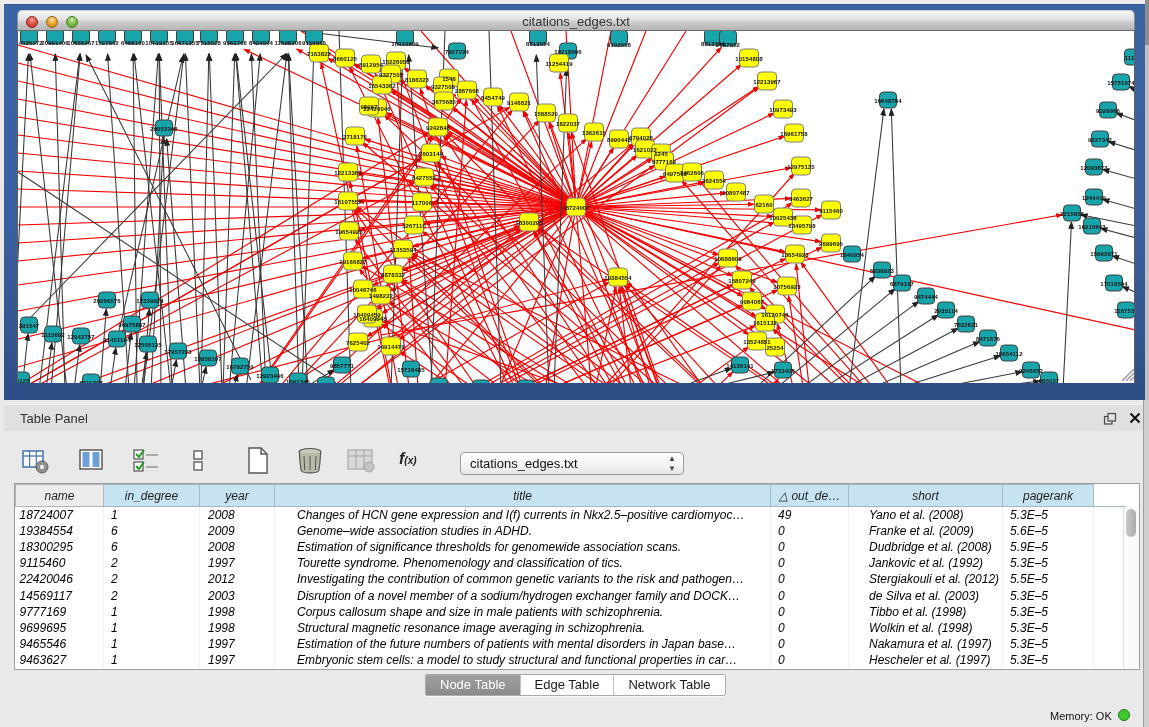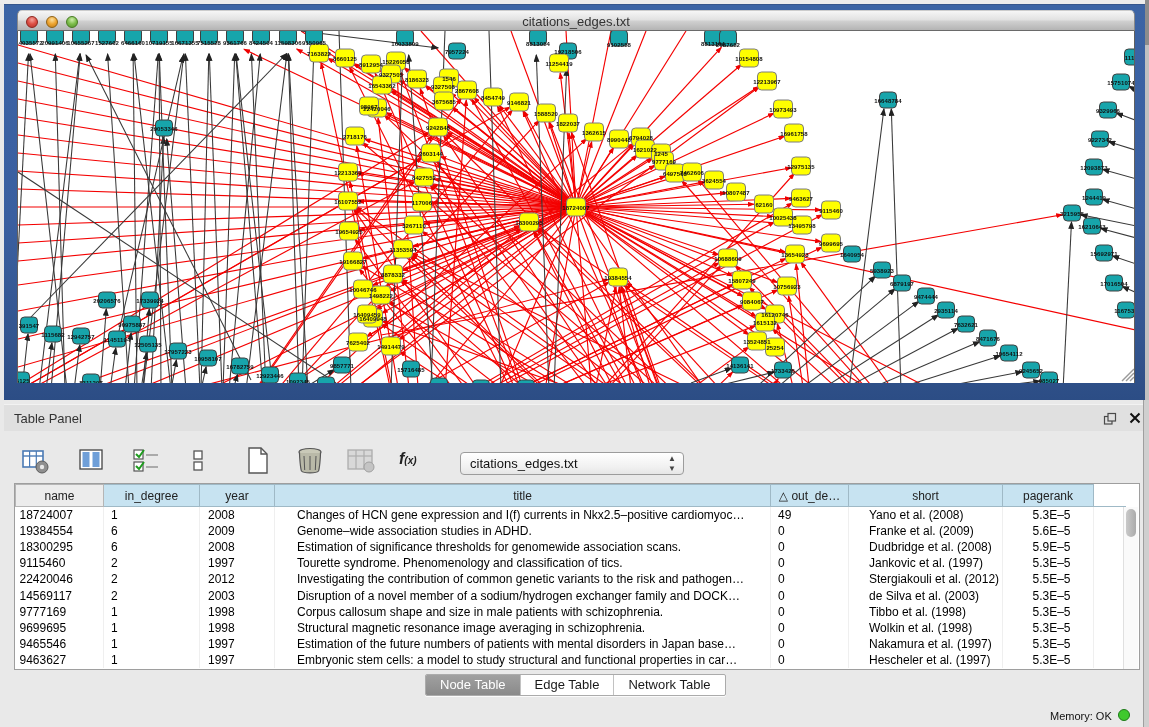--- a/index.html
+++ b/index.html
@@ -23,47 +23,47 @@
   background:#ffffff; overflow:hidden; border-left:1px solid #5f5f5f; border-right:1px solid #5f5f5f; }
 #stripTop { position:absolute; left:1145px; top:0; width:4px; height:45px; background:#8c8c8c; }
 #topgray { position:absolute; left:0; top:0; width:1145px; height:4px; background:#ececec; }
 #stripMid { position:absolute; left:1145px; top:45px; width:4px; height:355px; background:#c0c0c0; }
 #stripBot { position:absolute; left:1143px; top:400px; width:6px; height:327px;
   background:#cfcfcf; border-left:1px solid #9f9f9f; }
 
 #tpanel { position:absolute; left:0; top:400px; width:1143px; height:327px; background:#e9e9e9; }
 #tphead { position:absolute; left:4px; top:4px; width:1139px; height:27px;
   background:#e0e0e0; border-top:1px solid #f2f2f2; }
-#tphead .t { position:absolute; left:10px; top:0; line-height:27px; font-size:13px; color:#333; }
+#tphead .t { position:absolute; left:16px; top:0; line-height:27px; font-size:13px; color:#333; }
 #floatIcon { position:absolute; left:1099px; top:7px; }
 
 
 #toolbar { position:absolute; left:4px; top:43px; width:1139px; height:42px; }
 .ticon { position:absolute; top:3px; }
 #dropdown { position:absolute; left:456px; top:9px; width:224px; height:23px;
   background:linear-gradient(180deg,#ffffff,#f0f0f0 70%,#e6e6e6);
   border:1px solid #9c9c9c; border-radius:4px; font-size:13px; color:#111;
   line-height:21px; padding-left:9px; }
 #dropdown .stepper { position:absolute; right:7px; top:1px; font-size:8px; color:#444; line-height:10px; }
 
 #tablewrap { position:absolute; left:14px; top:83px; width:1126px; height:187px;
   background:#ffffff; border:1px solid #9e9e9e; }
-table { border-collapse:collapse; table-layout:fixed; width:1110px; font-size:12px; color:#000; }
+table { border-collapse:collapse; table-layout:fixed; width:1110px; font-size:12px; color:#000;font-style:italic; }
 col.c1 { width:88px; } col.c2 { width:96px; } col.c3 { width:75px; }
 col.c4 { width:496px; } col.c5 { width:78px; } col.c6 { width:154px; }
 col.c7 { width:91px; } col.c8 { width:32px; }
 thead td { height:22px; background:#c7e3f1; border:1px solid #9fb9c6; text-align:center;
   font-size:12px; color:#222; overflow:hidden; white-space:nowrap; }
 thead td.c1 { background:#ececec; border-color:#b5b5b5; }
 thead td.c8 { background:#ffffff; border-color:#ffffff; border-bottom:1px solid #9fb9c6; }
 tbody td { height:16.2px; padding:0 0 0 4px; white-space:nowrap; overflow:hidden;
   border-right:1px solid #efefef; }
 tbody td.c2 { padding-left:7px; } tbody td.c3 { padding-left:8px; }
 tbody td.c4 { padding-left:22px; } tbody td.c5 { padding-left:7px; }
-tbody td.c6 { padding-left:20px; } tbody td.c7 { padding-left:7px;text-align:center; }
+tbody td.c6 { padding-left:20px; } tbody td.c7 { padding-left:7px; }
 #vscroll { position:absolute; right:1px; top:23px; width:15px; height:162px;
   background:#fafafa; border-left:1px solid #e0e0e0; }
 #vthumb { position:absolute; left:2px; top:2px; width:10px; height:28px;
   background:linear-gradient(90deg,#c9c9c9,#ababab); border-radius:5px; }
 
 #tabbar { position:absolute; left:425px; top:274px; height:22px; display:flex;
   border:1px solid #ababab; border-radius:2px; overflow:hidden; background:#ffffff;
   box-shadow:0 1px 0 rgba(255,255,255,0.8); }
 .seg { font-size:13px; line-height:20px; padding:0 14px; color:#1a1a1a; }
 .seg.sel { background:linear-gradient(180deg,#a0a0a0,#8a8a8a); color:#ffffff; }
@@ -765,21 +765,21 @@
               <td class="c6">Dudbridge et al. (2008)</td>
               <td class="c7">5.9E–5</td>
               <td class="c8"></td>
             </tr>
 <tr>
               <td class="c1">9115460</td>
               <td class="c2">2</td>
               <td class="c3">1997</td>
               <td class="c4">Tourette syndrome. Phenomenology and classification of tics.</td>
               <td class="c5">0</td>
-              <td class="c6">Jankovic et al. (1997)</td>
+              <td class="c6">Jankovic et al. (1992)</td>
               <td class="c7">5.3E–5</td>
               <td class="c8"></td>
             </tr>
 <tr>
               <td class="c1">22420046</td>
               <td class="c2">2</td>
               <td class="c3">2012</td>
               <td class="c4">Investigating the contribution of common genetic variants to the risk and pathogen…</td>
               <td class="c5">0</td>
               <td class="c6">Stergiakouli et al. (2012)</td>

